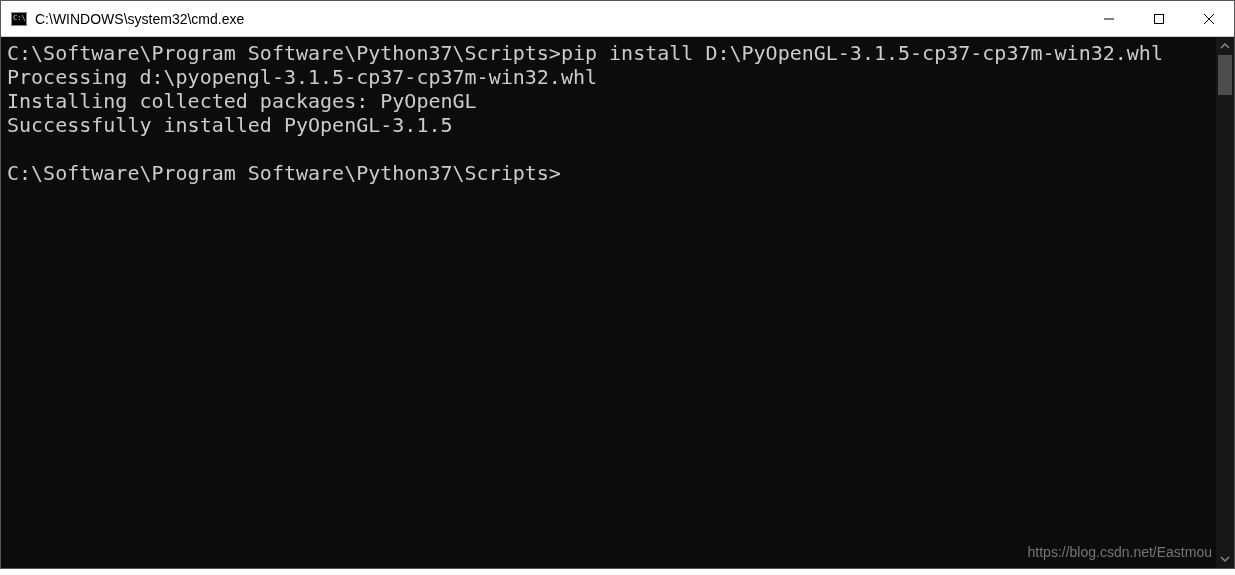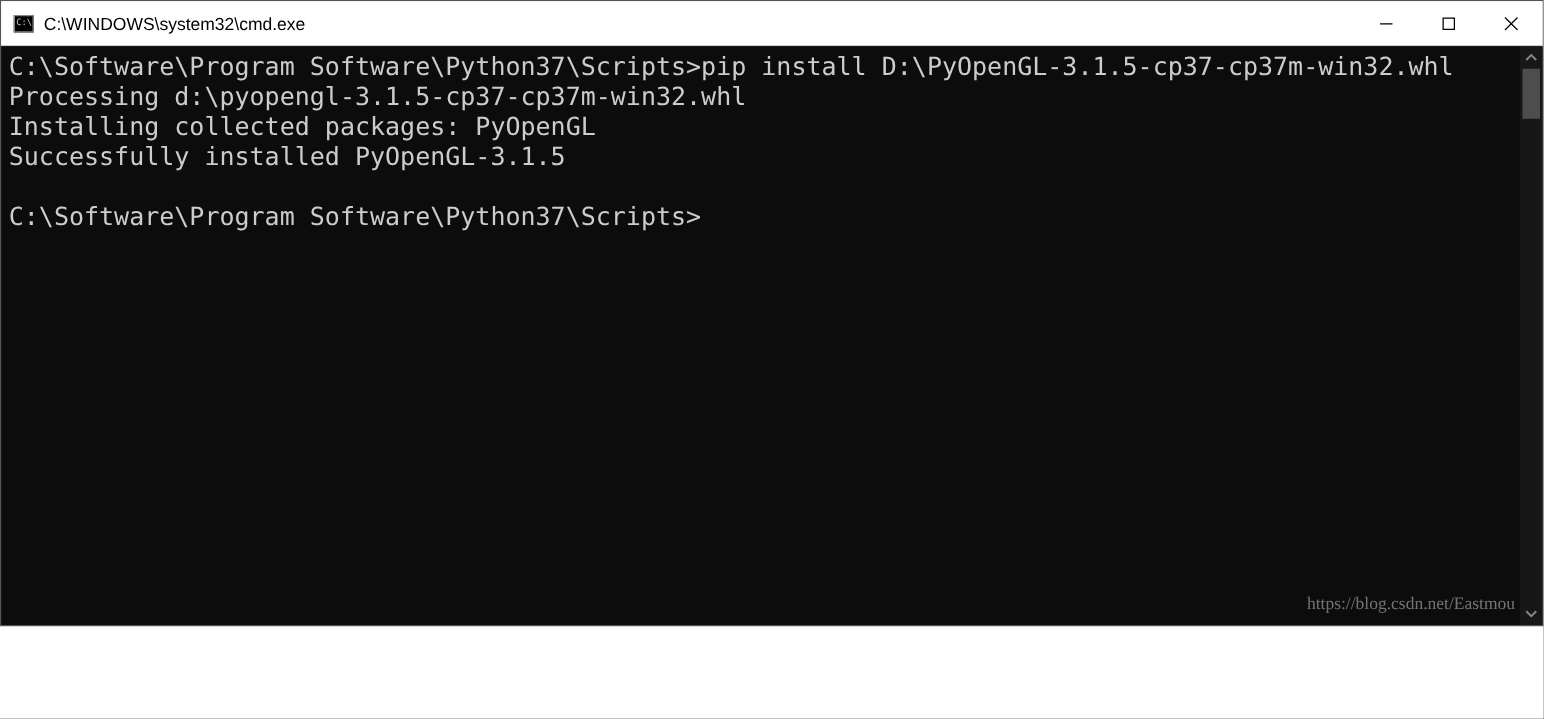--- a/index.html
+++ b/index.html
@@ -9,21 +9,21 @@
     }
     body {
       width: 1235px;
       height: 575px;
       font-family: "Segoe UI", Tahoma, sans-serif;
       background: #fff;
       overflow: hidden;
     }
     .window {
       width: 1235px;
-      height: 501px;
+      height: 569px;
       border: 1px solid #555;
       display: flex;
       flex-direction: column;
       background: #fff;
     }
     .titlebar {
       height: 36px;
       background: #fff;
       display: flex;
       align-items: center;
@@ -112,21 +112,21 @@
       width: 14px;
       height: 40px;
       background: #4d4d4d;
     }
     .watermark {
       position: absolute;
       bottom: 8px;
       right: 22px;
       color: rgba(200,200,200,0.55);
       font-size: 14px;
-      font-family: Liberation Serif, serif;
+      font-family: Liberation Sans, sans-serif;
     }
   </style>
 </head>
 <body>
 
 <div class="window">
   <div class="titlebar">
     <div class="titlebar-icon"></div>
     <div class="titlebar-title">C:\WINDOWS\system32\cmd.exe</div>
     <div class="win-controls">

